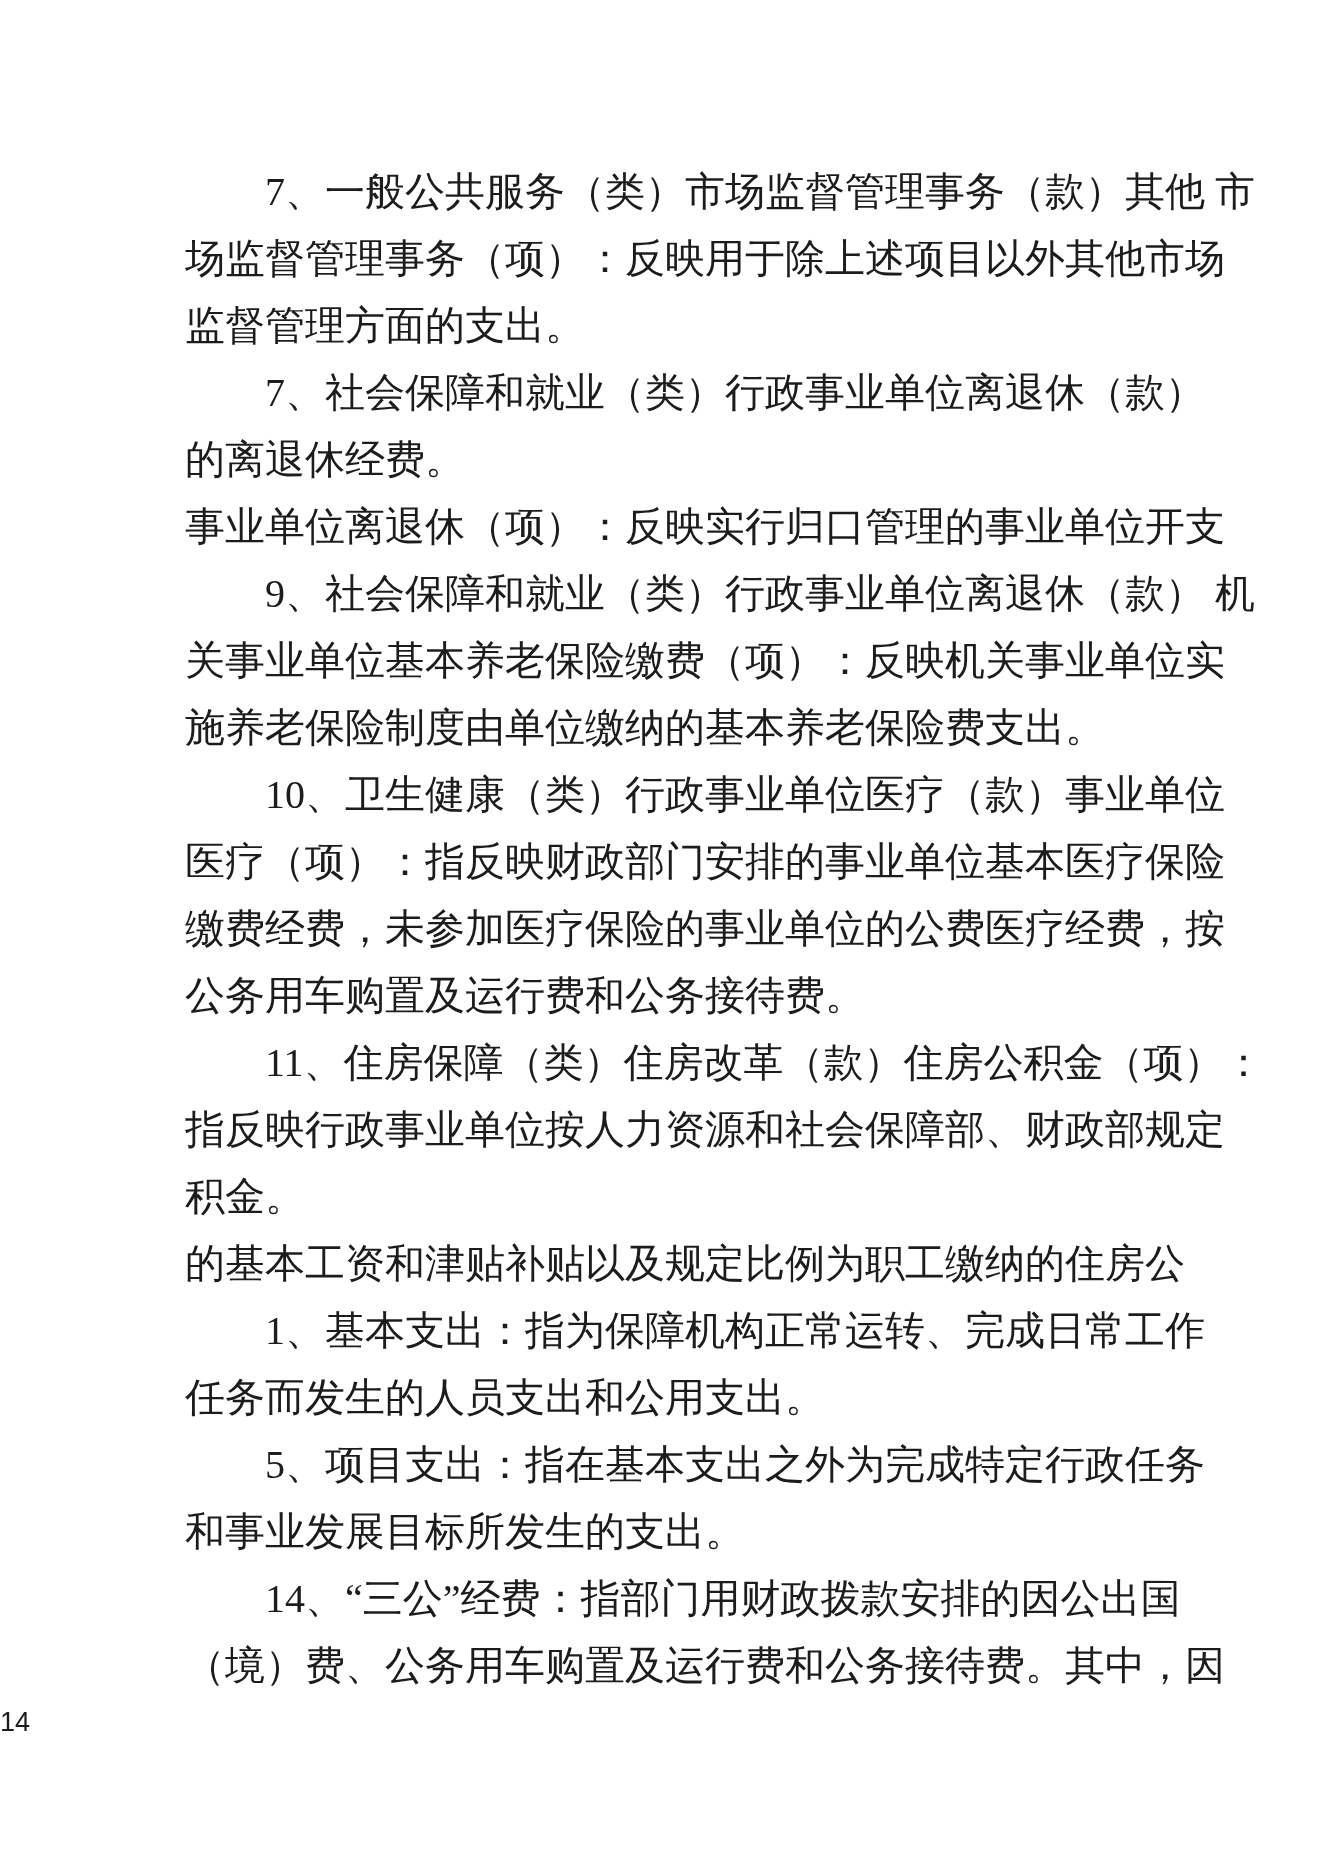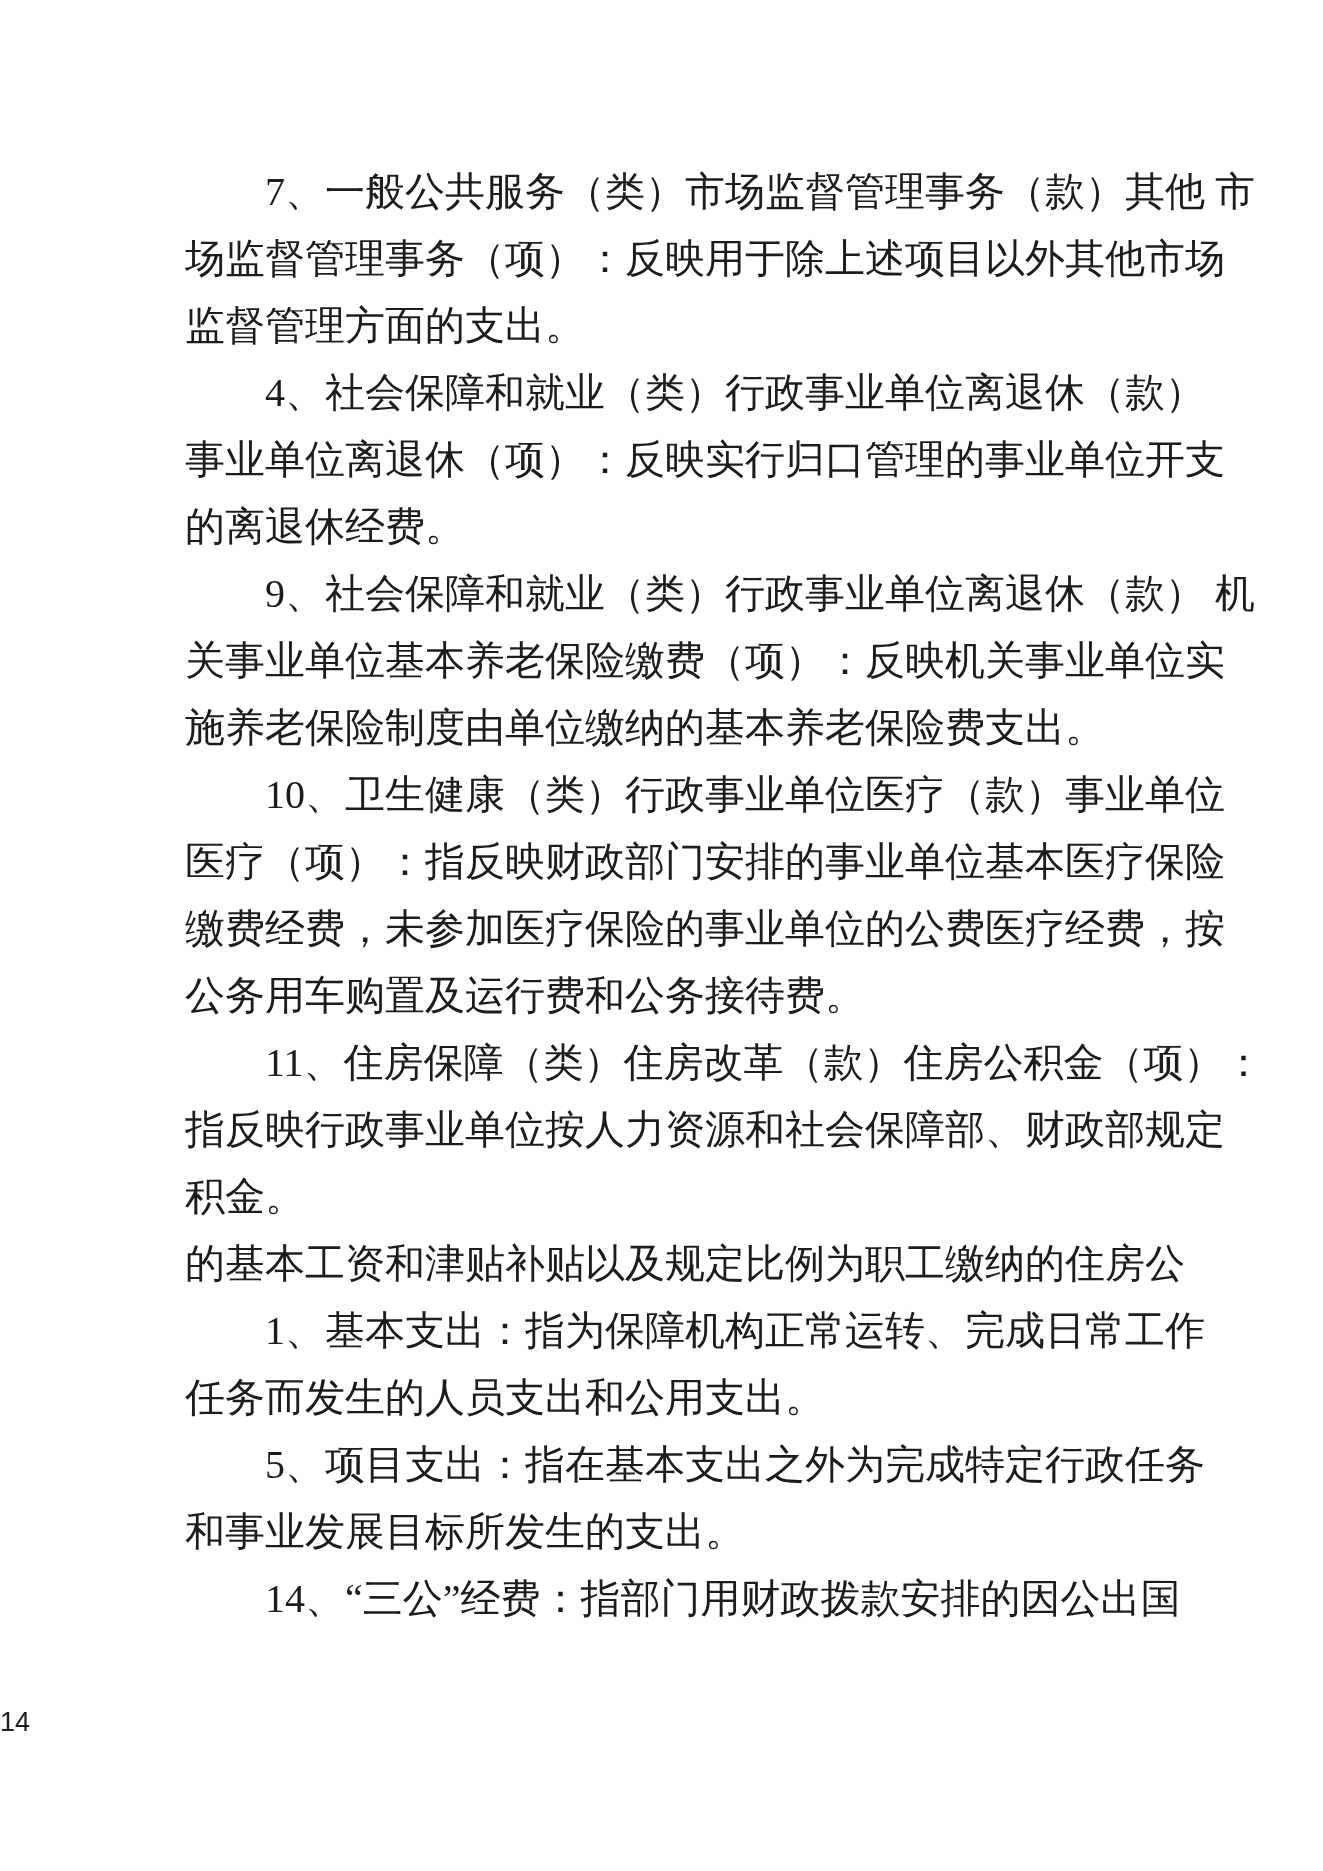--- a/index.html
+++ b/index.html
@@ -62,23 +62,23 @@
 <div class="page">
   <div class="text-block">
 
     <p class="para">
       <span class="line first">7、一般公共服务（类）市场监督管理事务（款）其他 市</span>
       <span class="line">场监督管理事务（项）：反映用于除上述项目以外其他市场</span>
       <span class="line last">监督管理方面的支出。</span>
     </p>
 
     <p class="para">
-      <span class="line first">4、社会保障和就业（类）行政事业单位离退休（款）</span>
+      <span class="line first">7、社会保障和就业（类）行政事业单位离退休（款）</span>
+      <span class="line last">的离退休经费。</span>
       <span class="line">事业单位离退休（项）：反映实行归口管理的事业单位开支</span>
-      <span class="line last">的离退休经费。</span>
     </p>
 
     <p class="para">
       <span class="line first">9、社会保障和就业（类）行政事业单位离退休（款） 机</span>
       <span class="line">关事业单位基本养老保险缴费（项）：反映机关事业单位实</span>
       <span class="line last">施养老保险制度由单位缴纳的基本养老保险费支出。</span>
     </p>
 
     <p class="para">
       <span class="line first">10、卫生健康（类）行政事业单位医疗（款）事业单位</span>
@@ -99,18 +99,19 @@
       <span class="line last">任务而发生的人员支出和公用支出。</span>
     </p>
 
     <p class="para">
       <span class="line first">5、项目支出：指在基本支出之外为完成特定行政任务</span>
       <span class="line last">和事业发展目标所发生的支出。</span>
     </p>
 
     <p class="para">
       <span class="line first">14、“三公”经费：指部门用财政拨款安排的因公出国</span>
+      <span class="line">（境）费、公务用车购置及运行费和公务接待费。其中，因</span>
     </p>
 
   </div>
 
   <div class="page-number">14</div>
 </div>
 
 </body></html>

